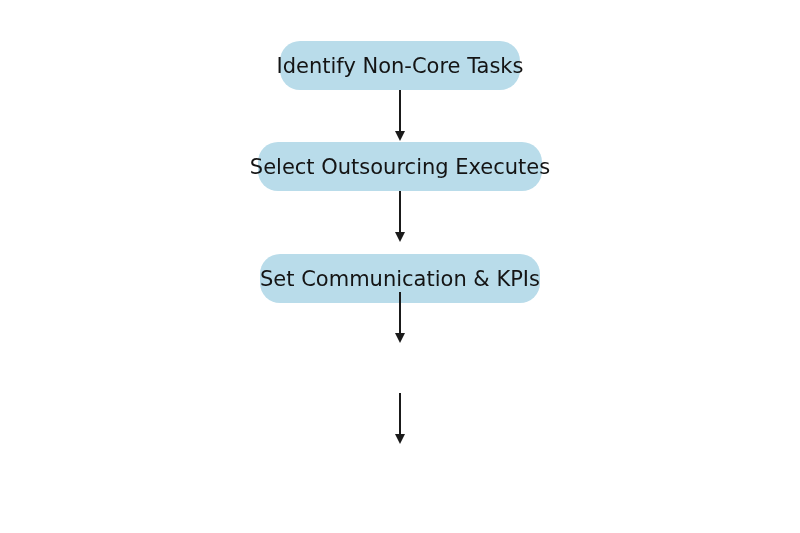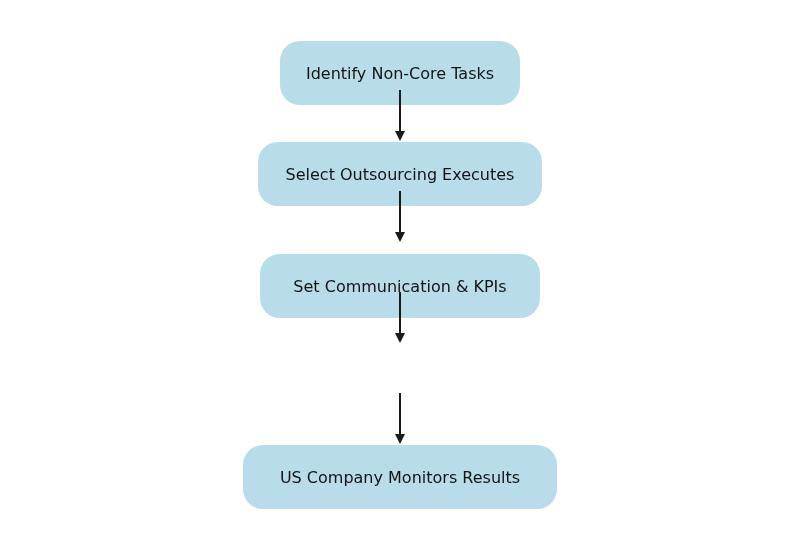--- a/index.html
+++ b/index.html
@@ -18,27 +18,27 @@
     position: relative;
     width: 800px;
     height: 533px;
     background: var(--background);
     overflow: hidden;
   }
   .node {
     position: absolute;
     left: 400px;
     transform: translateX(-50%);
-    height: 64px;
+    height: 49px;
     background: var(--node-fill);
     border-radius: 20px;
     display: flex;
     align-items: center;
     justify-content: center;
-    font-size: 16px;
+    font-size: 21px;
     color: var(--node-text);
     white-space: nowrap;
     box-sizing: border-box;
     padding: 0 18px;
   }
   .n1 { top: 41px;  width: 240px; }
   .n2 { top: 142px; width: 284px; }
   .n3 { top: 254px; width: 280px; }
   .n4 { top: 344px; width: 316px; }
   .n5 { top: 445px; width: 314px; }
@@ -79,15 +79,14 @@
 
   <div class="arrow a2"></div>
 
   <div class="node n3">Set Communication &amp; KPIs</div>
 
   <div class="arrow a3"></div>
 
 
   <div class="arrow a4"></div>
 
-  <div class="node n5">US Company Monitors Results</div>
 
 </div>
 
 </body></html>

